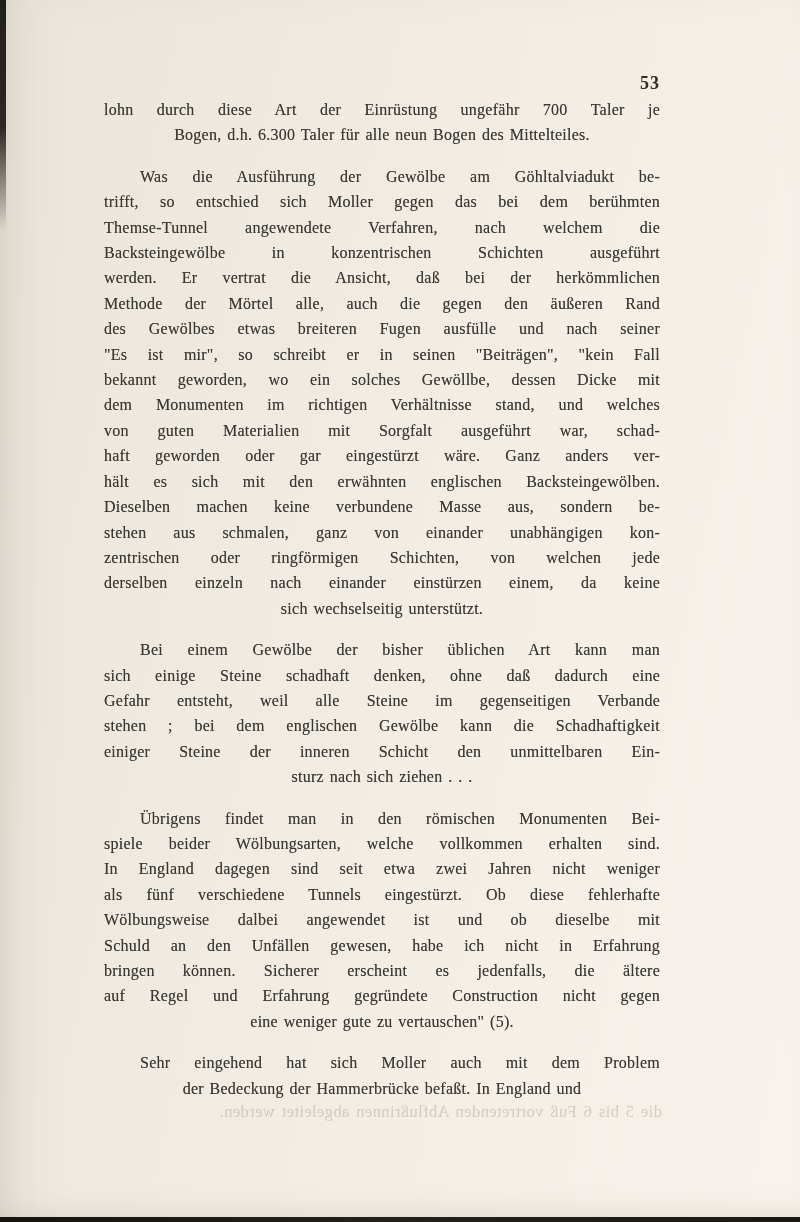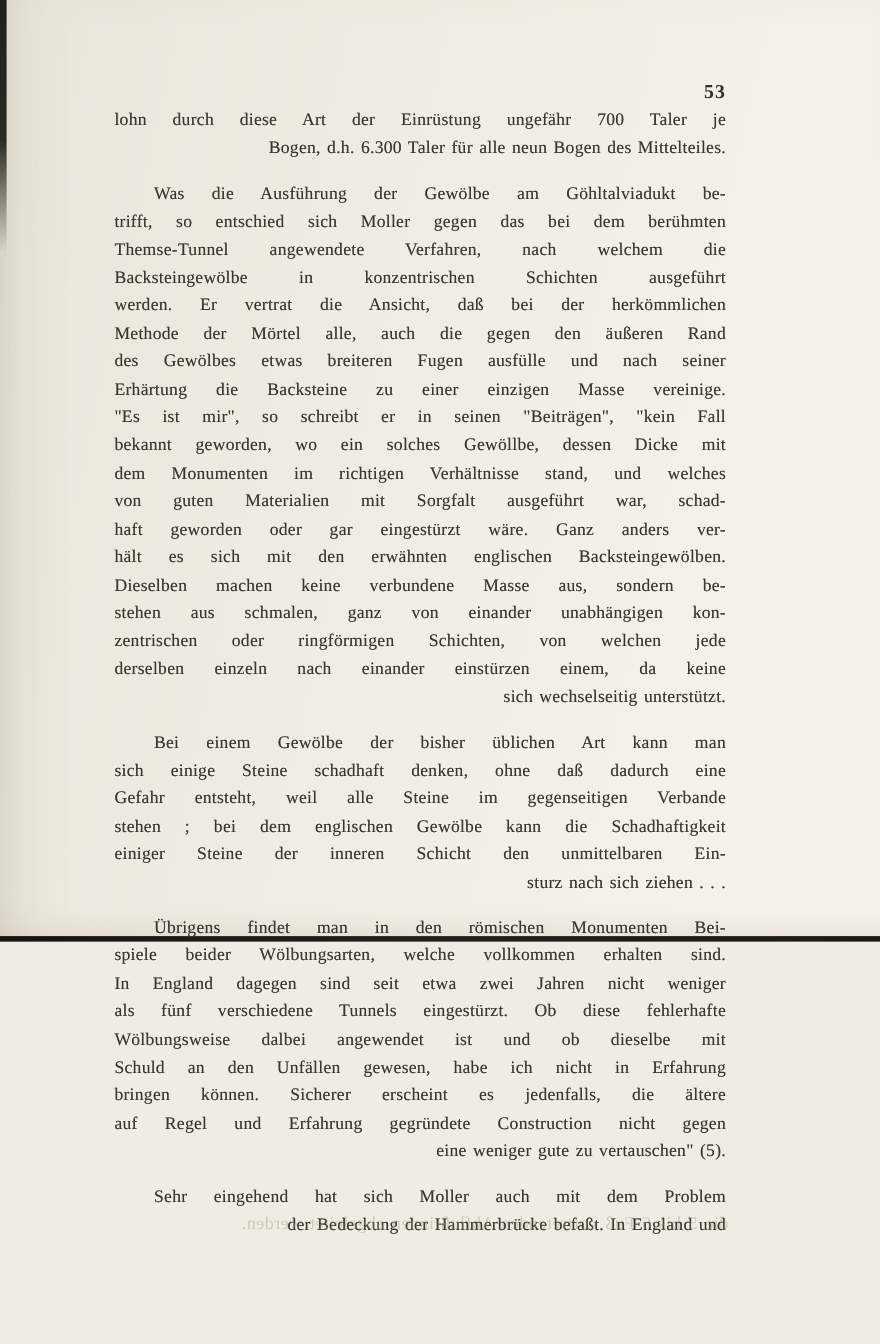--- a/index.html
+++ b/index.html
@@ -9,21 +9,21 @@
   body {
     width: 800px;
     height: 1222px;
     overflow: hidden;
     font-family: "Liberation Serif", "DejaVu Serif", serif;
     background: #f1ece3;
   }
   .page {
     position: relative;
     width: 800px;
-    height: 856px;
+    height: 1222px;
     background: linear-gradient(102deg, #eae5db 0%, #f0ebe2 35%, #f4efe7 70%, #f7f3ec 100%);
     box-shadow: inset 40px 0 60px -45px rgba(140,130,110,0.35),
                 inset 0 -25px 35px -28px rgba(140,130,110,0.30);
   }
   .edge-left {
     position: absolute;
     left: 0; top: 0;
     width: 6px; height: 230px;
     background: linear-gradient(to bottom, #22201b 0%, #2c2923 55%, rgba(60,56,48,0) 100%);
   }
@@ -54,21 +54,21 @@
     word-spacing: 1.5px;
     text-shadow: 0 0 0.5px rgba(58,54,49,0.55);
   }
   .para {
     margin: 0 0 16px 0;
     padding: 0;
   }
   .para:last-child { margin-bottom: 4px; }
   .line {
     white-space: normal;
-    text-align: right;
+    text-align: center;
   }
   .line.jl {
     text-align: justify;
     text-align-last: justify;
   }
   .para.indent .line:first-child {
     text-indent: 36px;
   }
   .bleed {
     position: absolute;
@@ -98,21 +98,20 @@
         <div class="line">Bogen, d.h. 6.300 Taler für alle neun Bogen des Mittelteiles.</div>
       </div>
       <div class="para indent">
         <div class="line jl">Was die Ausführung der Gewölbe am Göhltalviadukt be-</div>
         <div class="line jl">trifft, so entschied sich Moller gegen das bei dem berühmten</div>
         <div class="line jl">Themse-Tunnel angewendete Verfahren, nach welchem die</div>
         <div class="line jl">Backsteingewölbe in konzentrischen Schichten ausgeführt</div>
         <div class="line jl">werden. Er vertrat die Ansicht, daß bei der herkömmlichen</div>
         <div class="line jl">Methode der Mörtel alle, auch die gegen den äußeren Rand</div>
         <div class="line jl">des Gewölbes etwas breiteren Fugen ausfülle und nach seiner</div>
-        <div class="line jl">Erhärtung die Backsteine zu einer einzigen Masse vereinige.</div>
         <div class="line jl">"Es ist mir", so schreibt er in seinen "Beiträgen", "kein Fall</div>
         <div class="line jl">bekannt geworden, wo ein solches Gewöllbe, dessen Dicke mit</div>
         <div class="line jl">dem Monumenten im richtigen Verhältnisse stand, und welches</div>
         <div class="line jl">von guten Materialien mit Sorgfalt ausgeführt war, schad-</div>
         <div class="line jl">haft geworden oder gar eingestürzt wäre. Ganz anders ver-</div>
         <div class="line jl">hält es sich mit den erwähnten englischen Backsteingewölben.</div>
         <div class="line jl">Dieselben machen keine verbundene Masse aus, sondern be-</div>
         <div class="line jl">stehen aus schmalen, ganz von einander unabhängigen kon-</div>
         <div class="line jl">zentrischen oder ringförmigen Schichten, von welchen jede</div>
         <div class="line jl">derselben einzeln nach einander einstürzen einem, da keine</div>

